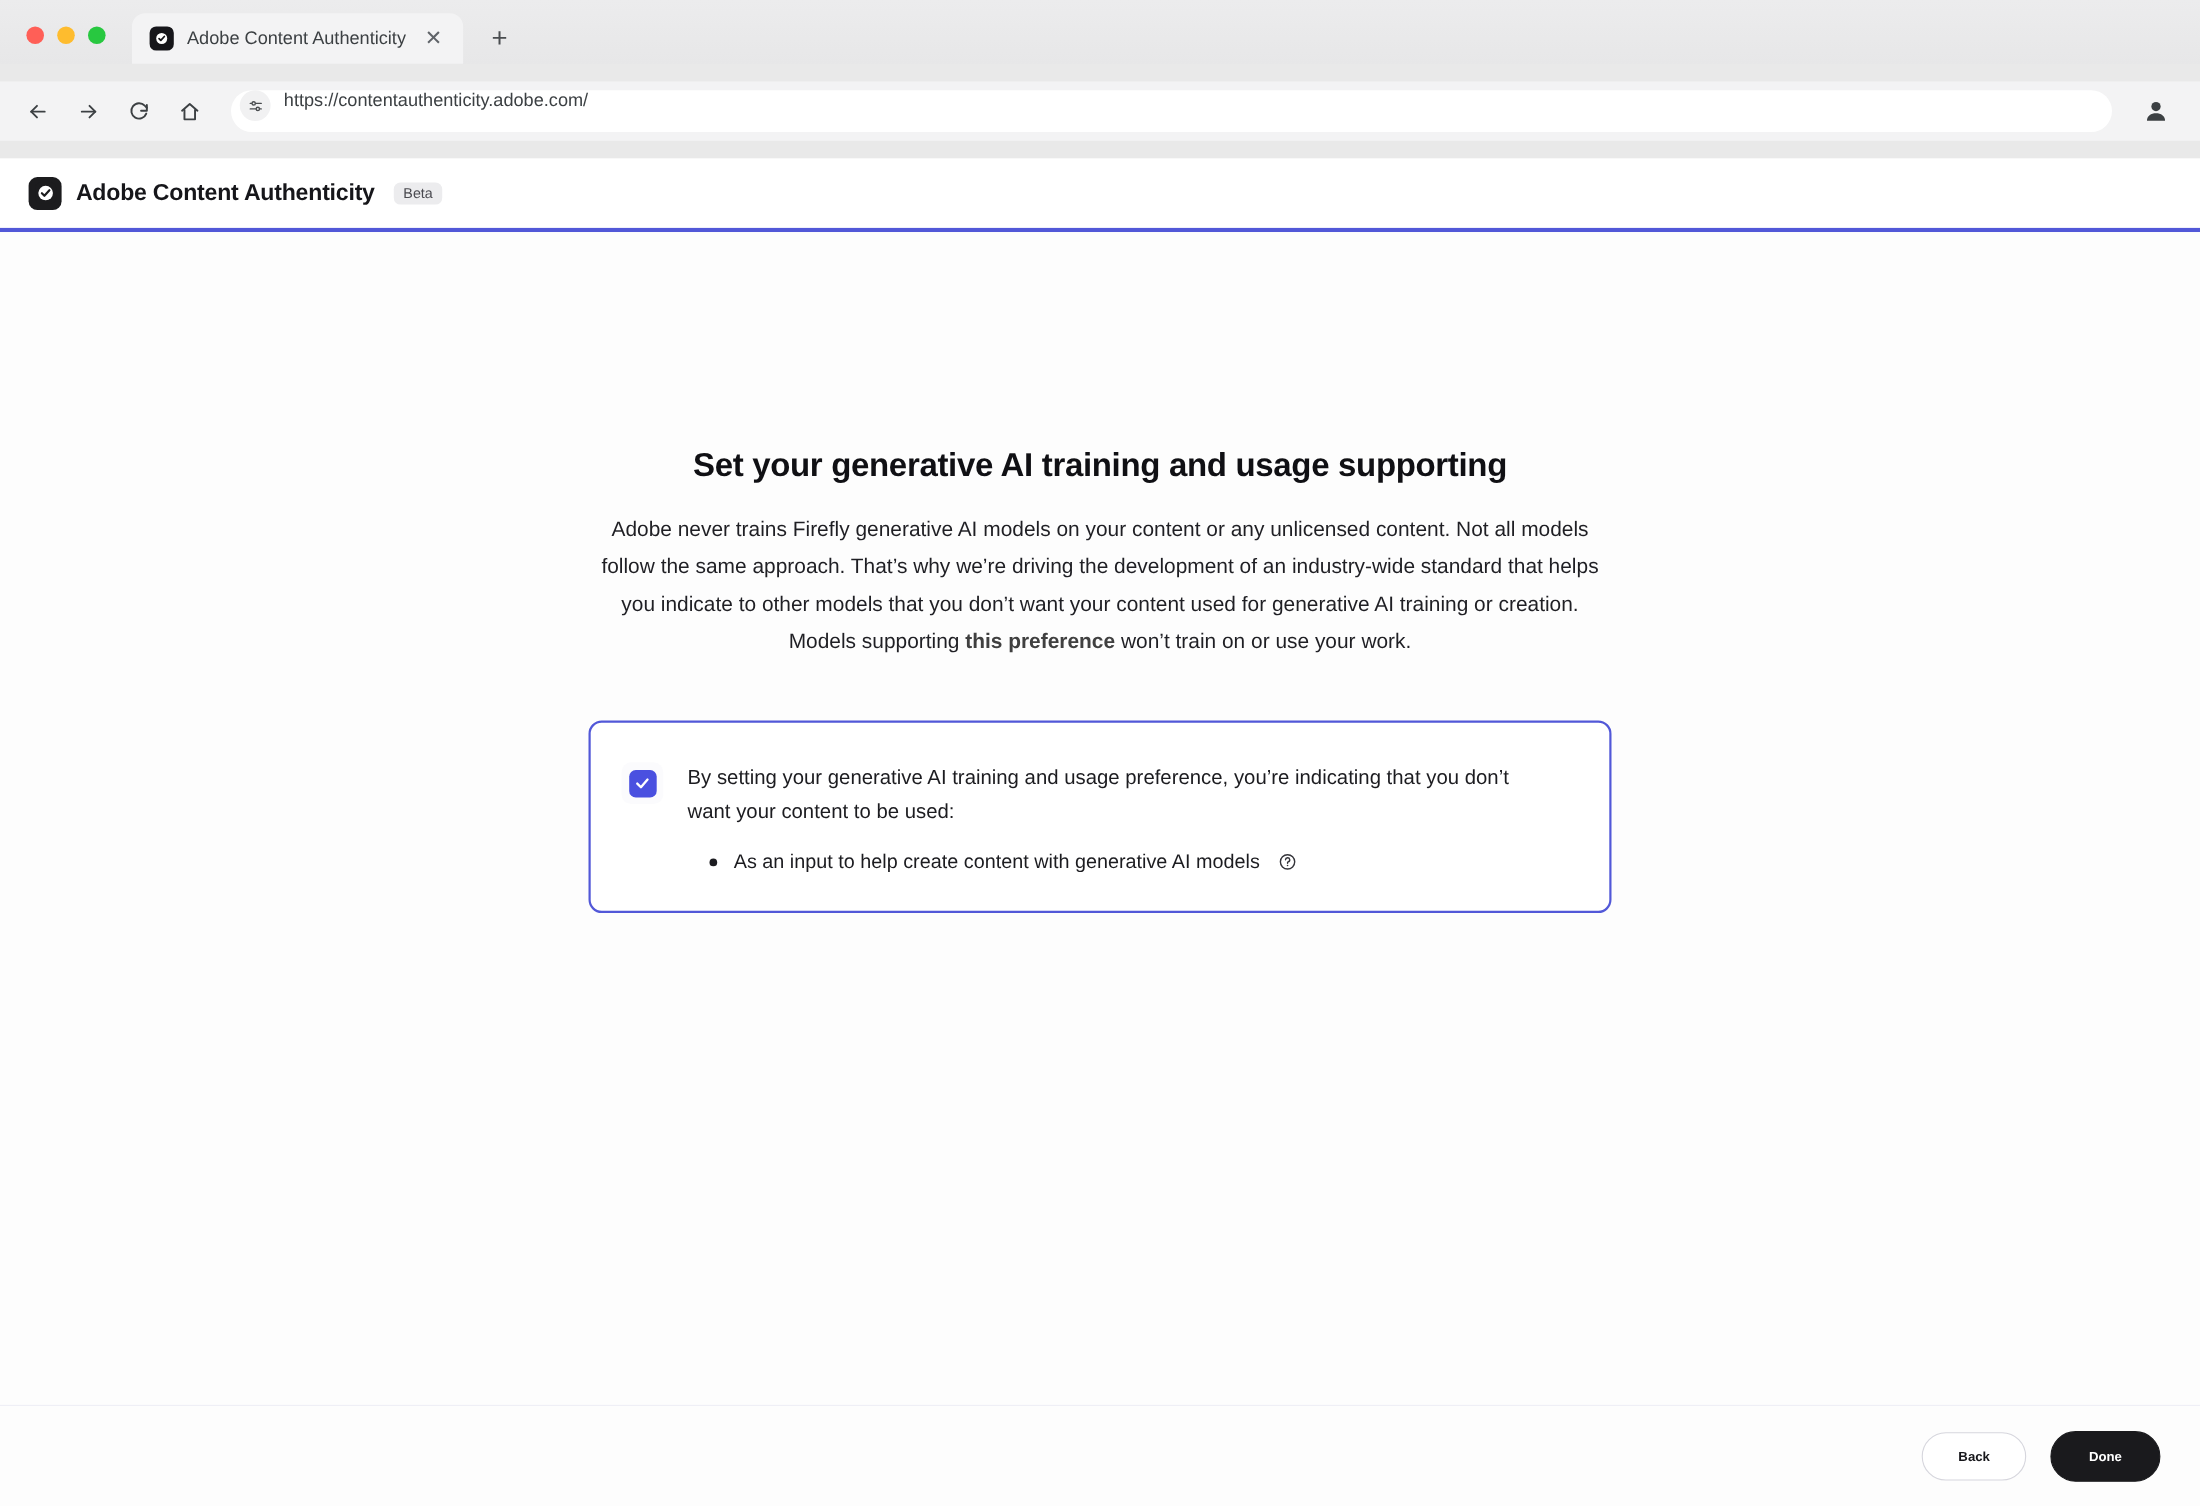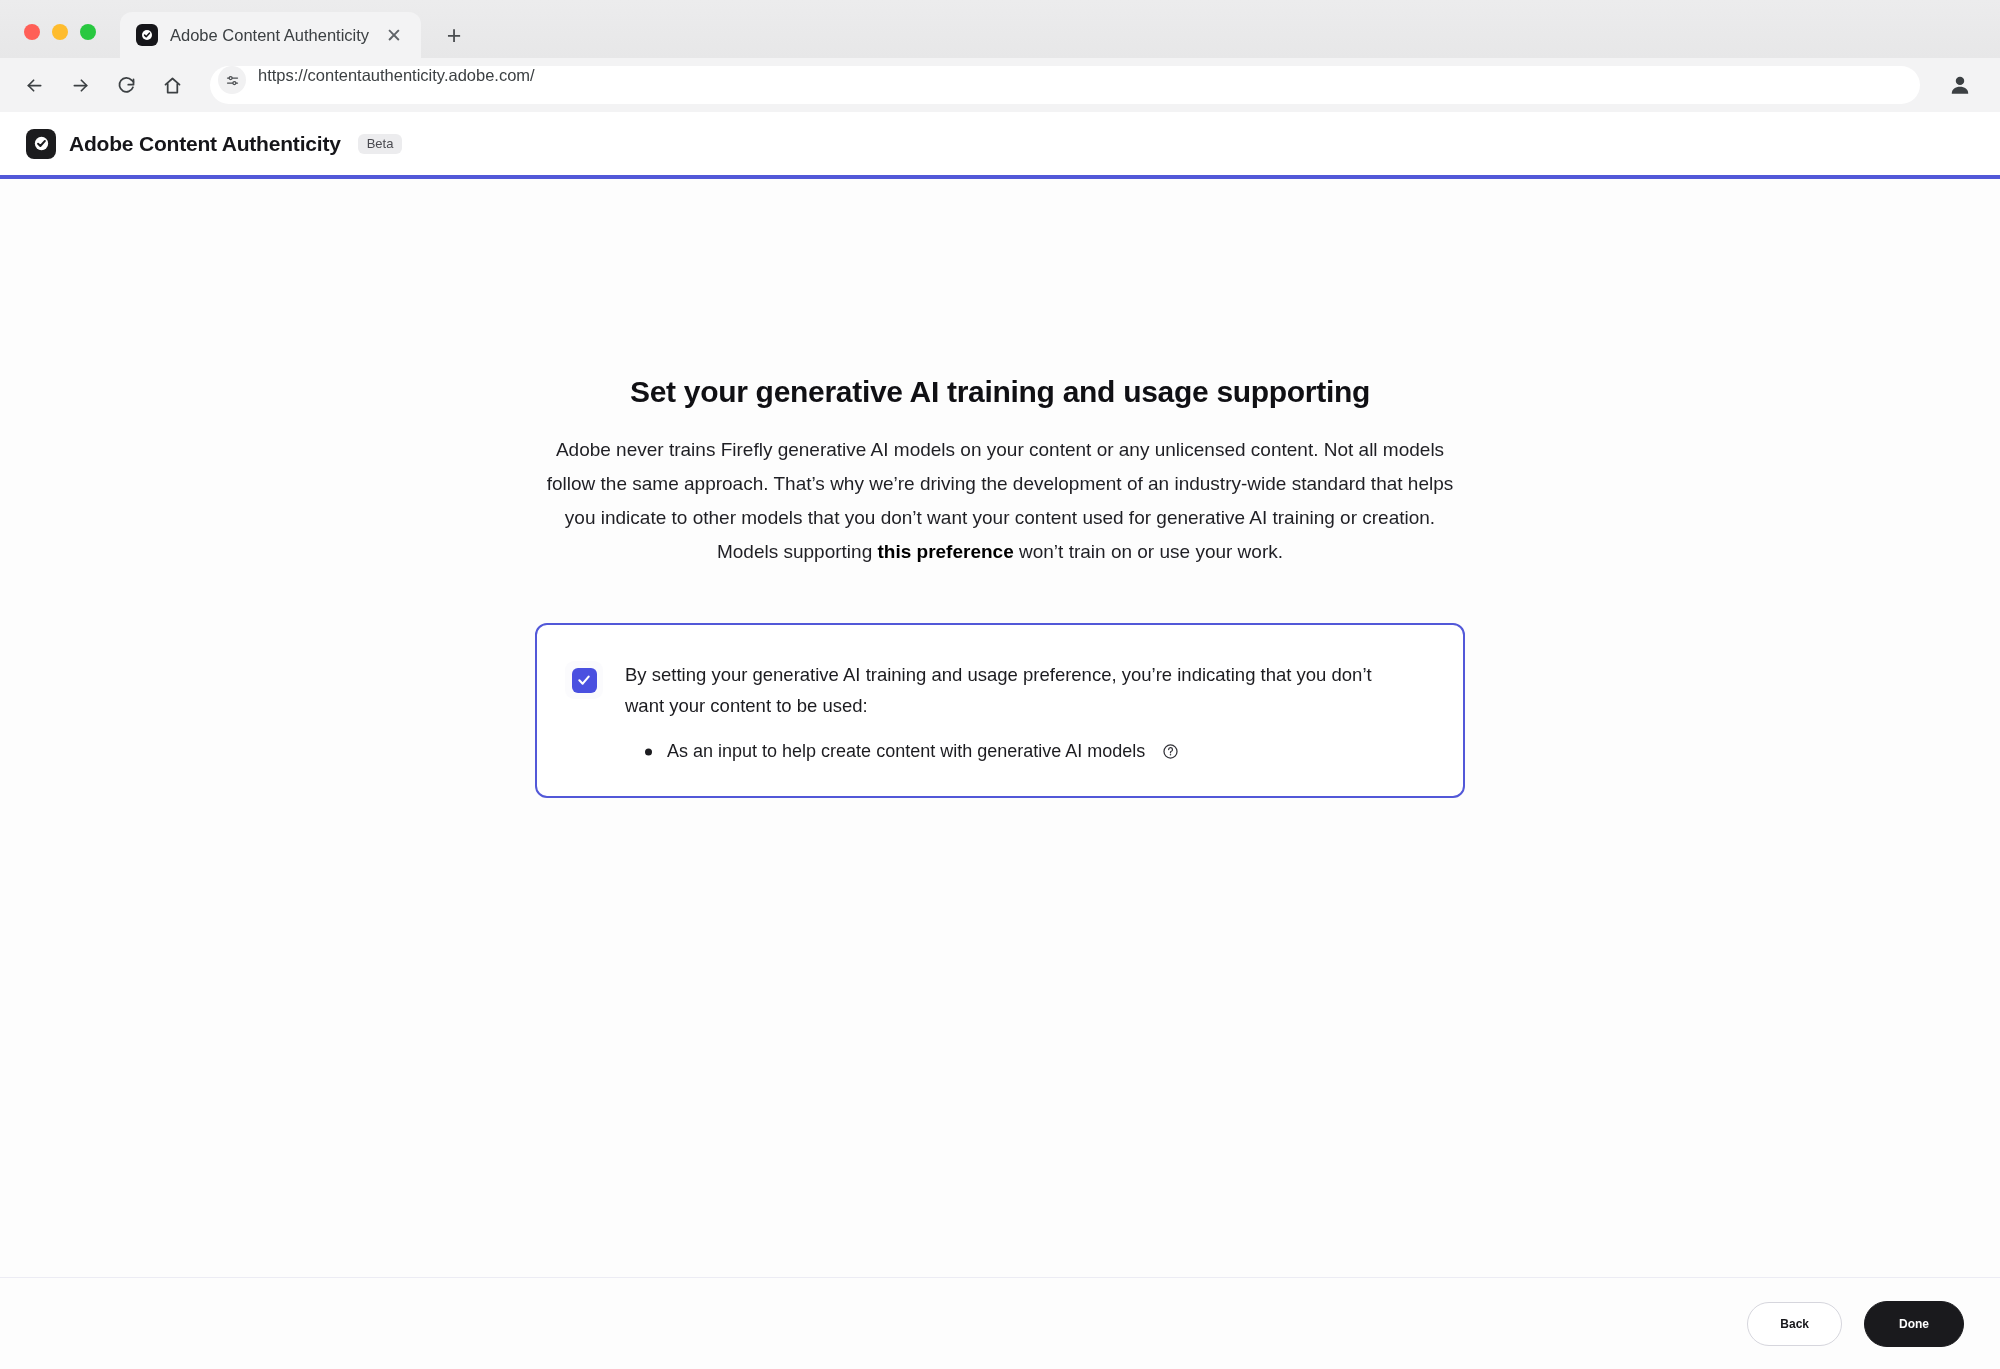--- a/index.html
+++ b/index.html
@@ -12,20 +12,21 @@
     background: #e9e9e9;
   }
 
   
   .browser {
     width: 2000px;
     height: 1369px;
     display: flex;
     flex-direction: column;
     background: #e9e9e9;
+    gap: 16px;
   }
 
   .tabstrip {
     height: 58px;
     display: flex;
     align-items: flex-end;
     padding-left: 18px;
     background: linear-gradient(180deg,#ececed 0%, #e7e7e8 100%);
     position: relative;
   }
@@ -229,21 +230,21 @@
     margin-bottom: 24px;
   }
 
   .panel-desc {
     font-size: 19px;
     line-height: 34px;
     color: #1f1f24;
     padding: 0 12px;
   }
   .panel-desc a {
-    color: #000000;
+    color: #404040;
     text-decoration: none;
     font-weight: 600;
   }
 
   .pref-card {
     margin: 54px auto 0;
     width: 930px;
     border: 2px solid #5258d8;
     border-radius: 12px;
     background: #ffffff;

